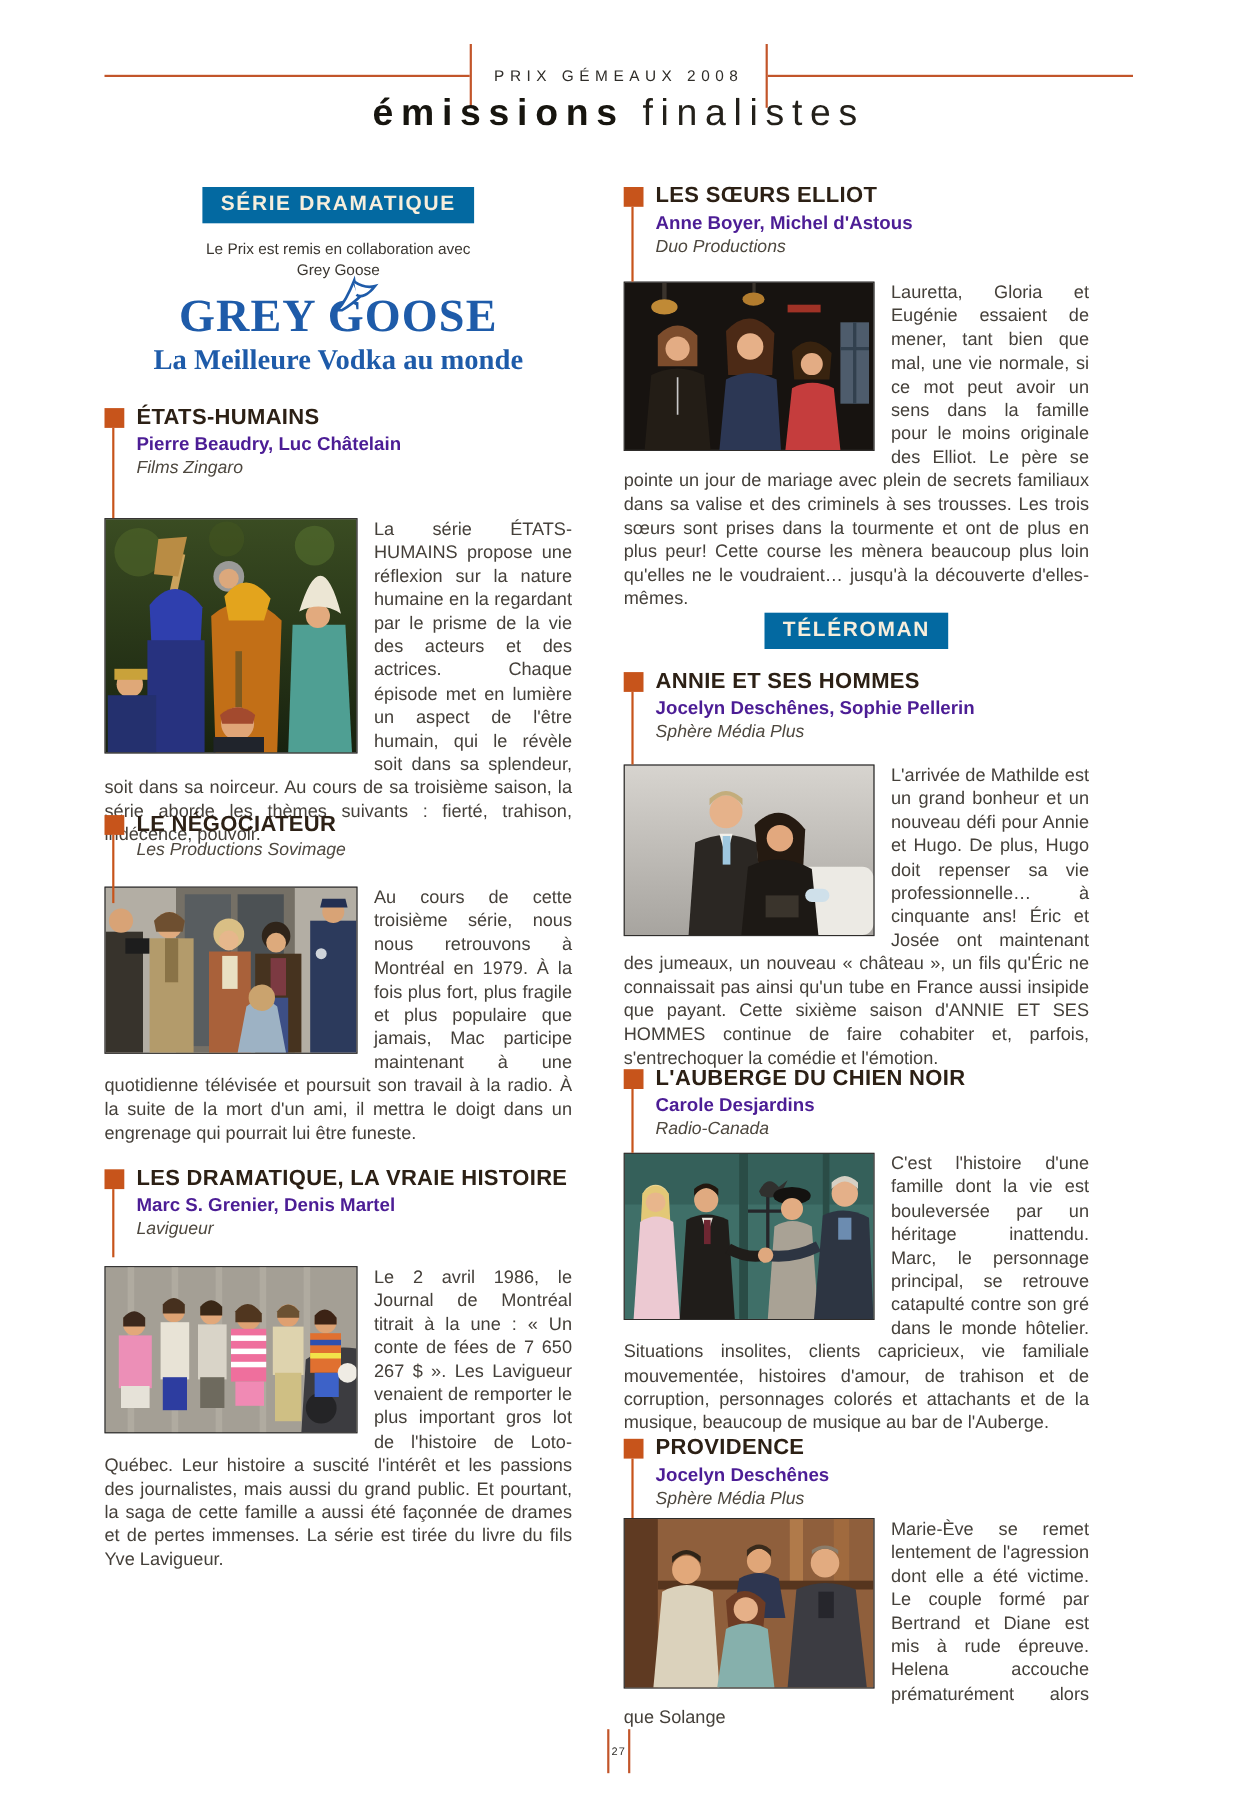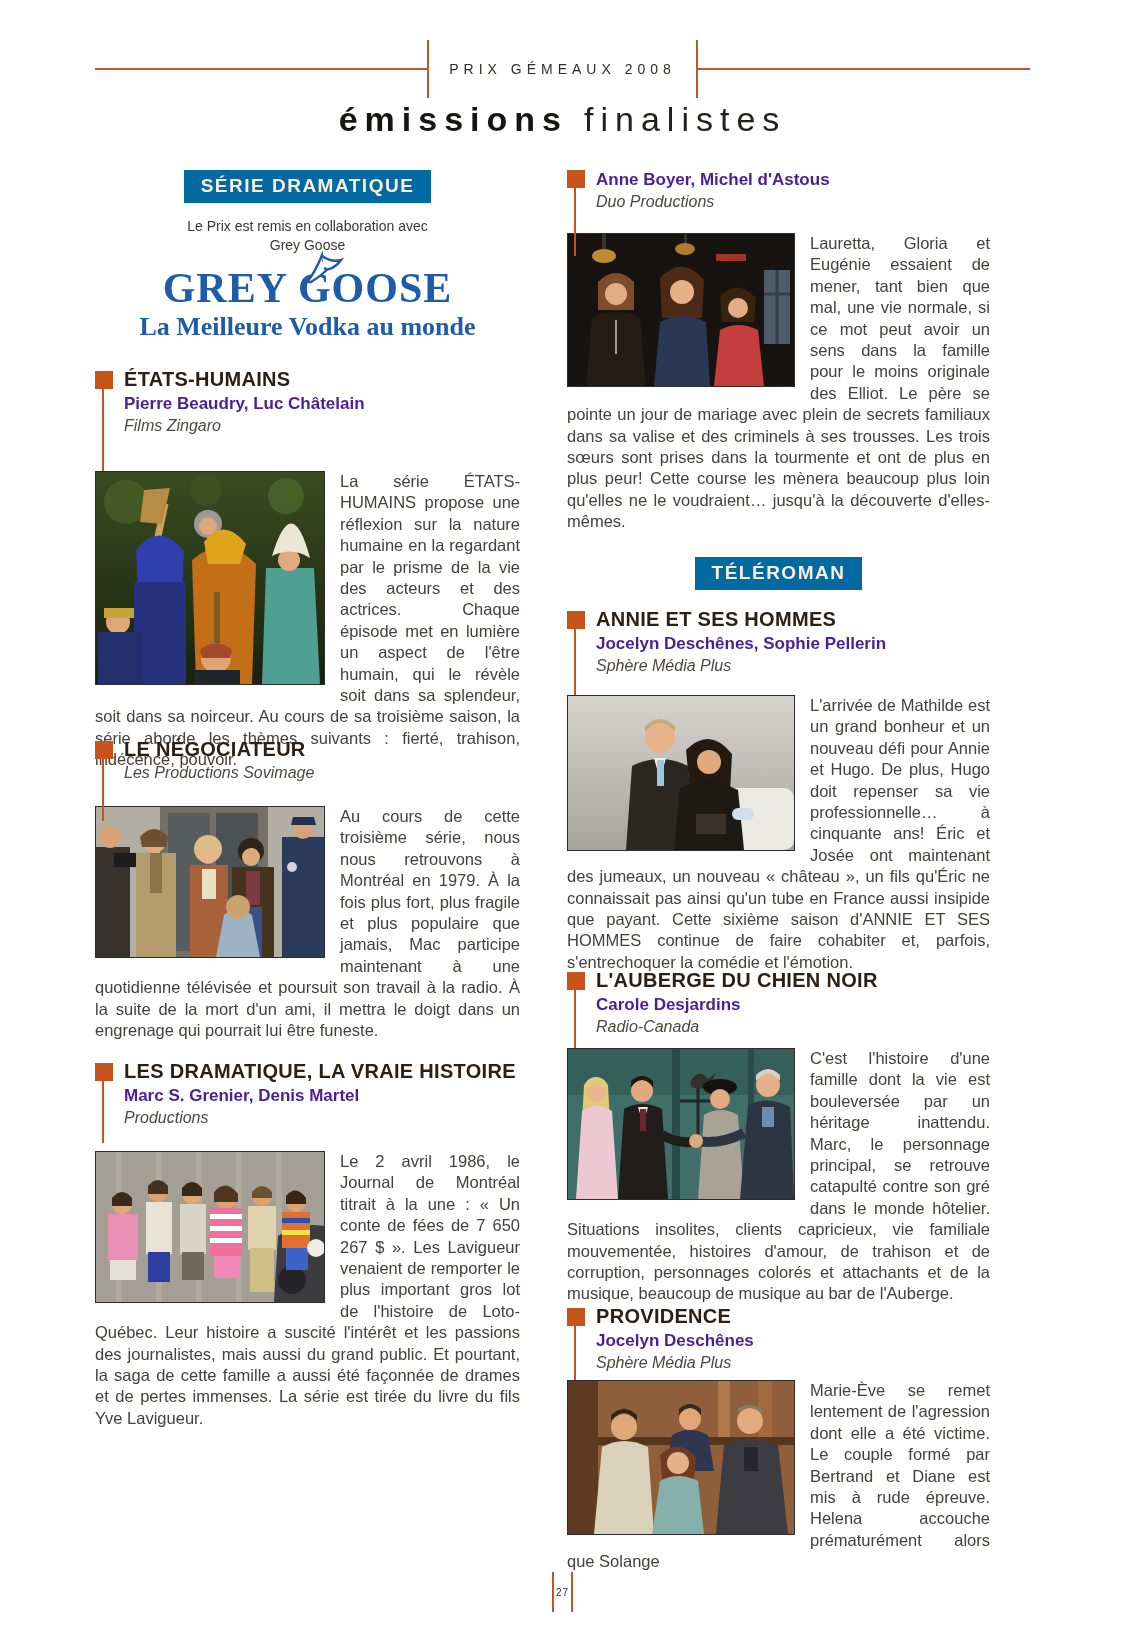--- a/index.html
+++ b/index.html
@@ -6,21 +6,21 @@
   body{
     width:1125px;height:1650px;position:relative;background:#ffffff;
     font-family:"Liberation Sans","DejaVu Sans",sans-serif;color:#45403a;
     -webkit-font-smoothing:antialiased;
   }
   
   .kicker-row{position:absolute;left:95px;right:95px;top:40px;height:58px;display:flex;align-items:center;}
   .hline{flex:1;height:2px;background:#c2552a;}
   .vbar{width:2px;height:58px;background:#c2552a;flex:0 0 auto;}
   .kicker{font-size:14px;letter-spacing:5px;color:#2f2d29;padding:0 20px;white-space:nowrap;}
-  .main-title{position:absolute;top:100px;left:0;width:100%;text-align:center;
+  .main-title{position:absolute;top:84px;left:0;width:100%;text-align:center;
     font-size:34px;color:#17150f;letter-spacing:7px;white-space:nowrap;}
   .main-title .tbold{font-weight:bold;margin-right:16px;}
   .main-title .tlight{font-weight:normal;color:#23201a;}
   
   .badge{display:inline-block;background:#0369a1;color:#f7eedc;font-size:19px;font-weight:bold;
     letter-spacing:1.5px;padding:5px 17px 6px;}
   .cat-left{position:absolute;left:95px;top:170px;width:425px;text-align:center;}
   .badge-row-right{position:absolute;left:567px;top:557px;width:423px;text-align:center;}
   .sponsor{margin-top:14px;font-size:14px;line-height:19px;color:#3b3731;}
   .gg-logo{margin-top:12px;position:relative;display:inline-block;line-height:1;
@@ -160,21 +160,21 @@
     <p class="desc">Au cours de cette troisième série, nous nous retrouvons à Montréal en 1979. À la fois plus fort, plus fragile et plus populaire que jamais, Mac participe maintenant à une quotidienne télévisée et poursuit son travail à la radio. À la suite de la mort d'un ami, il mettra le doigt dans un engrenage qui pourrait lui être funeste.</p>
   </div>
 </section>
 
 <section class="show" lang="fr" style="left:95px;top:1060px;width:425px">
   <span class="b-sq"></span>
   <span class="connector" style="height:62px"></span>
   <div class="head">
     <h3 class="stitle">LES DRAMATIQUE, LA VRAIE HISTOIRE</h3>
     <div class="credits">Marc S. Grenier, Denis Martel</div>
-    <div class="producer">Productions</div>
+    <div class="producer">Lavigueur</div>
   </div>
   <div class="sbody">
     <svg class="photo" width="228" height="150" viewBox="0 0 228 150">
       <rect width="228" height="150" fill="#a49f95"></rect>
       <rect x="20" width="6" height="150" fill="#b0aba0"></rect>
         <rect x="60" width="6" height="150" fill="#b0aba0"></rect>
         <rect x="100" width="6" height="150" fill="#b0aba0"></rect>
         <rect x="140" width="6" height="150" fill="#b0aba0"></rect>
         <rect x="180" width="6" height="150" fill="#b0aba0"></rect>
       <path d="M182 84 Q200 70 228 74 L228 150 L178 150 Z" fill="#3c3c40"></path>
@@ -211,20 +211,21 @@
       <circle cx="220" cy="96" r="9" fill="#efece4"></circle>
     </svg>
     <p class="desc">Le 2 avril 1986, le Journal de Montréal titrait à la une : « Un conte de fées de 7 650 267 $ ». Les Lavigueur venaient de remporter le plus important gros lot de l'histoire de Loto-Québec. Leur histoire a suscité l'intérêt et les passions des journalistes, mais aussi du grand public. Et pourtant, la saga de cette famille a aussi été façonnée de drames et de pertes immenses. La série est tirée du livre du fils Yve Lavigueur.</p>
   </div>
 </section>
 
 <section class="show" lang="fr" style="left:567px;top:167px;width:423px">
   <span class="b-sq"></span>
   <span class="connector" style="height:68px"></span>
   <div class="head">
+    <h3 class="stitle">LES SŒURS ELLIOT</h3>
     <div class="credits">Anne Boyer, Michel d'Astous</div>
     <div class="producer">Duo Productions</div>
   </div>
   <div class="sbody" style="margin-top:22px">
     <svg class="photo" width="226" height="152" viewBox="0 0 226 152">
       <rect width="226" height="152" fill="#171310"></rect>
       <rect x="196" y="36" width="26" height="74" fill="#4e5c6c"></rect>
       <line x1="196" y1="60" x2="222" y2="60" stroke="#32404e" stroke-width="3"></line>
         <line x1="209" y1="36" x2="209" y2="110" stroke="#32404e" stroke-width="3"></line>
       <rect x="34" y="0" width="4" height="16" fill="#3a332c"></rect>

